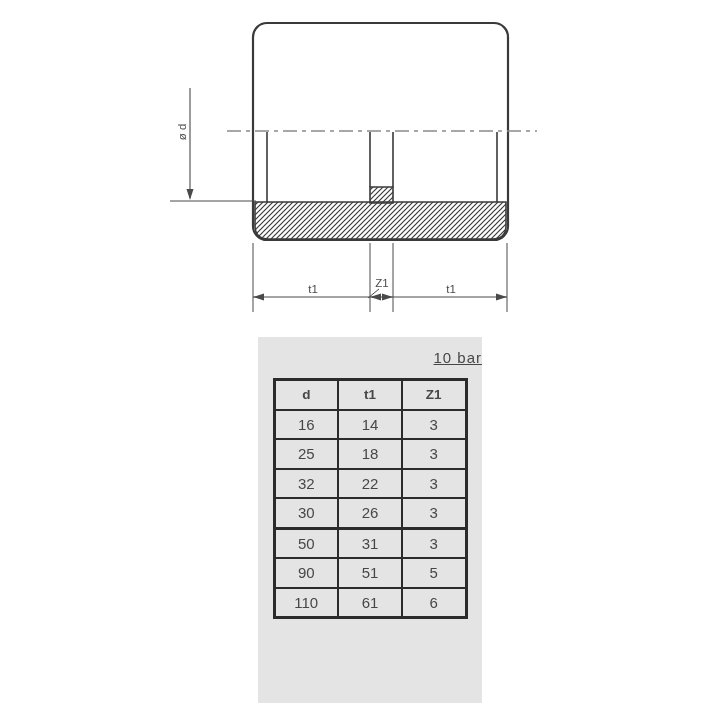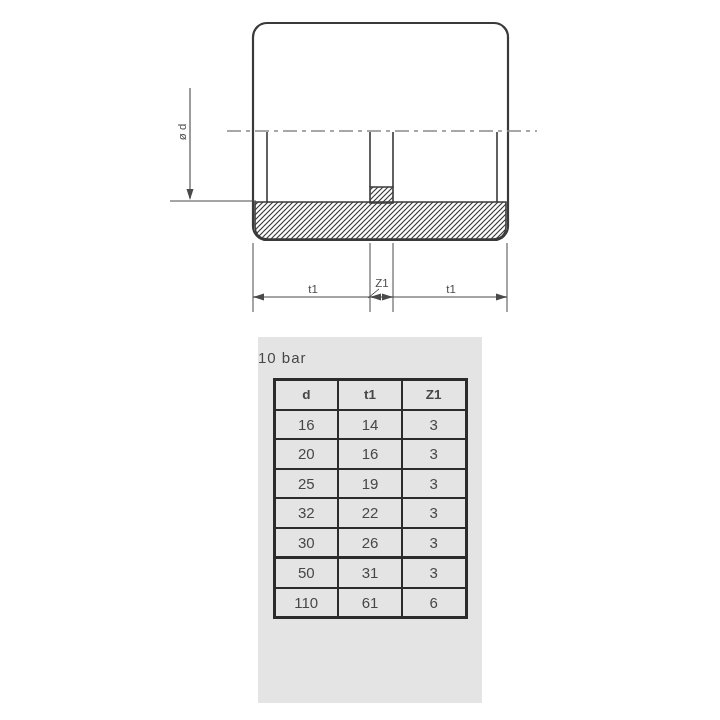--- a/index.html
+++ b/index.html
@@ -14,21 +14,21 @@
   .wall-line{stroke:var(--c-outline);stroke-width:1.6;}
   .center-line{stroke:var(--c-centerline);stroke-width:1.3;stroke-dasharray:14 5 4 5;}
   .dim-line{stroke:var(--c-dim);stroke-width:1.1;fill:none;}
   .ext-line{stroke:var(--c-dim);stroke-width:1;fill:none;}
   .dim-arrow{fill:var(--c-dim);stroke:none;}
   .dim-text{fill:var(--c-dim);font-size:11.5px;font-family:"Liberation Sans",sans-serif;}
   .hatch-stroke{stroke:var(--c-outline);stroke-width:1.2;}
 
   
   .panel{position:absolute;left:258px;top:337px;width:224px;height:366px;background:var(--c-panel);box-sizing:border-box;}
-  .panel-title{text-align:left;padding-top:12px;height:29px;font-size:15px;color:var(--c-text);letter-spacing:1px;}
+  .panel-title{text-align:right;padding-top:12px;height:29px;font-size:15px;color:var(--c-text);letter-spacing:1px;text-decoration:underline;}
   table.spec{border-collapse:collapse;margin:0 auto;width:195px;table-layout:fixed;}
   table.spec th,table.spec td{
     border:2px solid var(--c-border);
     text-align:center;vertical-align:middle;
     height:27.5px;padding:0;
     font-size:15px;color:var(--c-text);
   }
   table.spec{border:3px solid var(--c-border);}
   table.spec th{font-weight:bold;font-size:13.5px;}
   tr.group-start td{border-top-width:3px;}
@@ -99,45 +99,45 @@
           <th>Z1</th>
         </tr>
       </thead>
       <tbody>
         <tr>
           <td>16</td>
           <td>14</td>
           <td>3</td>
         </tr>
         <tr>
-          <td>20</td>
-          <td>16</td>
-          <td>3</td>
-        </tr>
-        <tr>
           <td>25</td>
-          <td>19</td>
+          <td>18</td>
           <td>3</td>
         </tr>
         <tr>
           <td>32</td>
           <td>22</td>
           <td>3</td>
         </tr>
         <tr>
           <td>30</td>
           <td>26</td>
           <td>3</td>
         </tr>
         <tr class="group-start">
           <td>50</td>
           <td>31</td>
           <td>3</td>
         </tr>
         <tr>
+          <td>90</td>
+          <td>51</td>
+          <td>5</td>
+        </tr>
+        <tr>
           <td>110</td>
           <td>61</td>
           <td>6</td>
         </tr>
       </tbody>
     </table>
   </div>
 
 </div>
 

